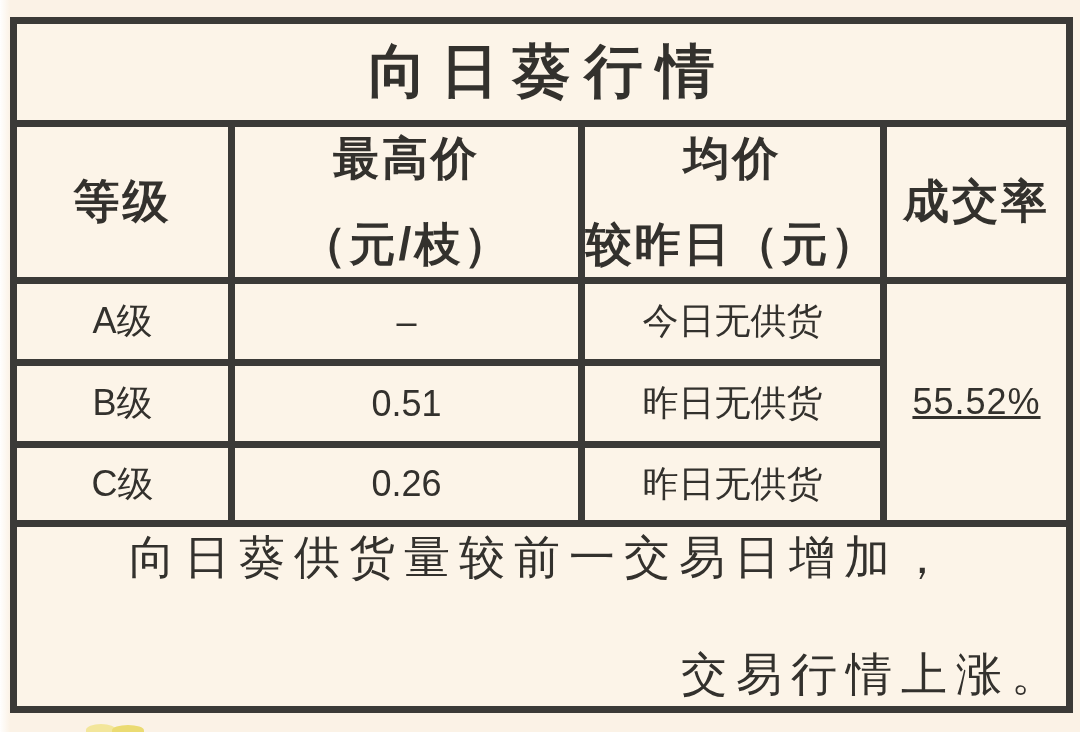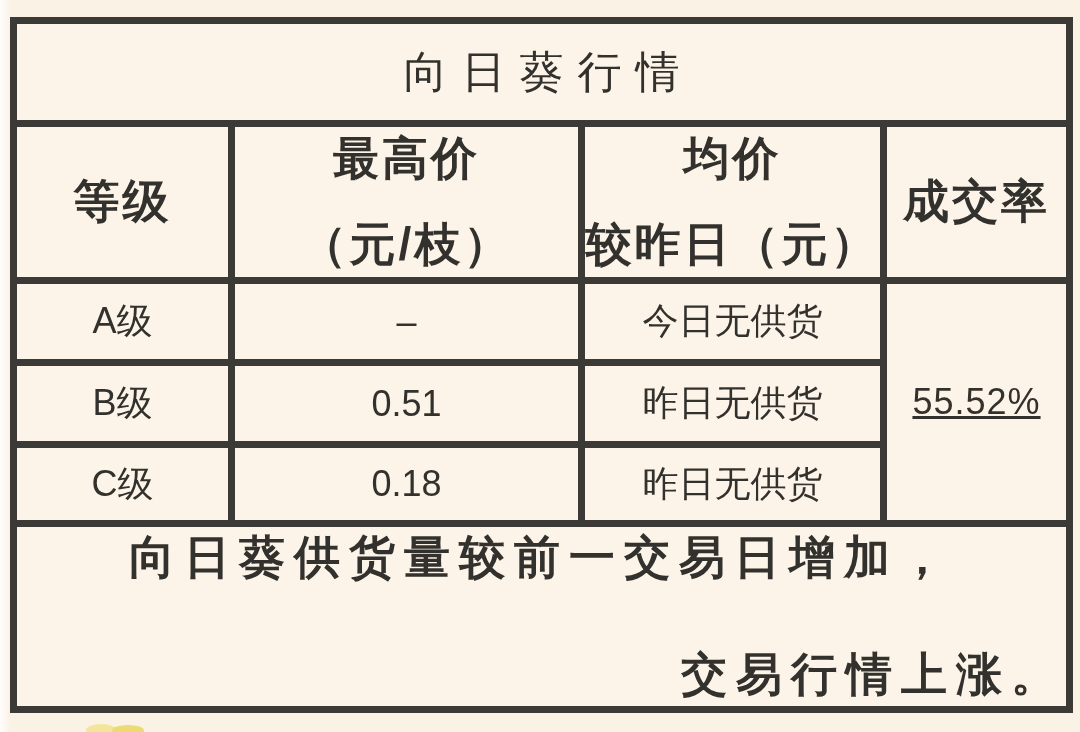--- a/index.html
+++ b/index.html
@@ -31,38 +31,38 @@
   table.market-table td {
     border: 7px solid #3B3A37;
     text-align: center;
     vertical-align: middle;
     color: #33312D;
     padding: 0;
   }
   td.title-cell {
     height: 96px;
     color: #E8816D;
-    font-size: 44px;
-    font-weight: normal;
+    font-size: 58px;
+    font-weight: bold;
     letter-spacing: 14px;
     text-indent: 14px;
   }
   tr.header-row td {
     height: 150px;
     font-size: 46px;
     font-weight: bold;
     letter-spacing: 3px;
   }
   .hdr-line2 { margin-top: 24px; }
   tr.data-row td { font-size: 36px; }
   tr.data-row-a td { height: 75px; }
   tr.data-row-b td { height: 75px; }
   tr.data-row-c td { height: 72px; }
   td.rate-cell { font-size: 44px; letter-spacing: 1px; text-decoration: underline; }
-  td.note-cell { font-size: 46px; letter-spacing: 9px; font-weight: bold; }
+  td.note-cell { font-size: 46px; letter-spacing: 9px; }
   .note-line2 { margin-top: 55px; text-align: right; }
   
   .sunflower-peek {
     position: absolute;
     left: 86px; bottom: -4px;
     width: 58px; height: 12px;
     pointer-events: none;
   }
   .sunflower-peek .petal-a {
     position: absolute; left: 0; bottom: 0;
@@ -117,21 +117,21 @@
     </tr>
 
     <tr class="data-row data-row-b">
       <td>B级</td>
       <td>0.51</td>
       <td>昨日无供货</td>
     </tr>
 
     <tr class="data-row data-row-c">
       <td>C级</td>
-      <td>0.18</td>
+      <td>0.26</td>
       <td>昨日无供货</td>
     </tr>
 
     <tr>
       <td class="note-cell" colspan="4">
         <div class="note-line1">向日葵供货量较前一交易日增加，</div>
         <div class="note-line2">交易行情上涨。</div>
       </td>
     </tr>
   </tbody>

